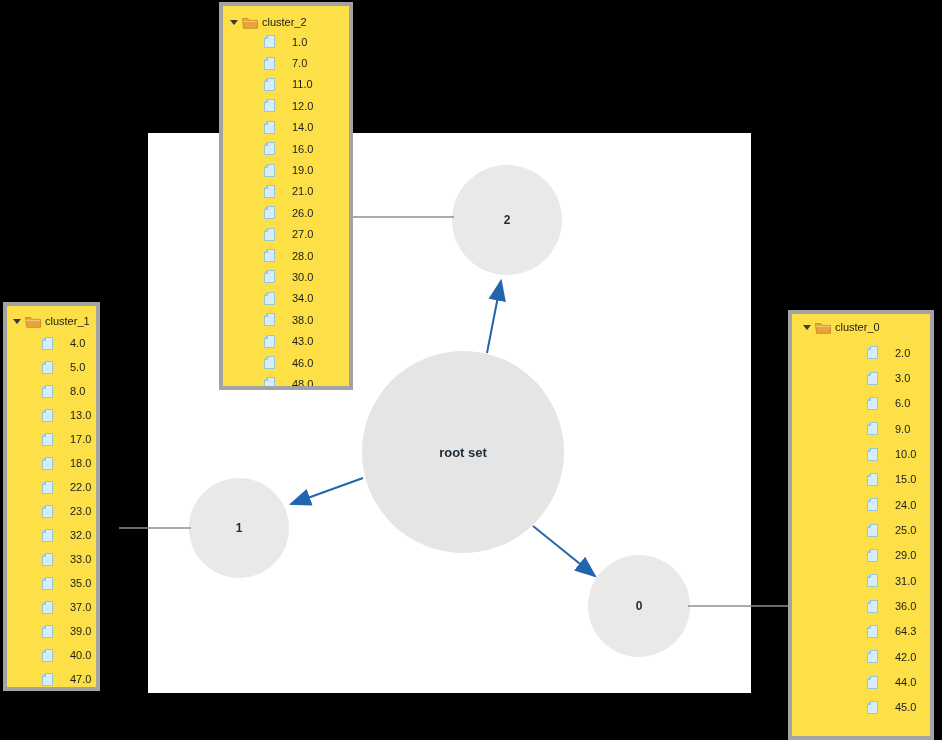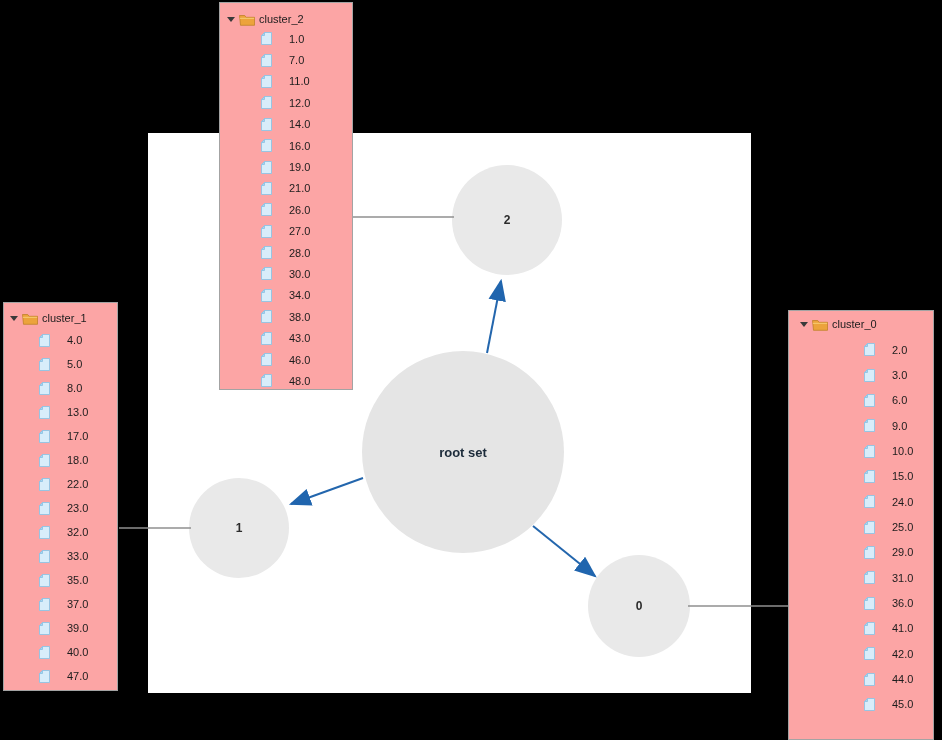--- a/index.html
+++ b/index.html
@@ -13,24 +13,24 @@
   .node-root{left:362px;top:351px;width:202px;height:202px;background:#e5e5e5;font-size:13px;color:#1c2b3a;}
   .node-2{left:452px;top:165px;width:110px;height:110px;background:#e9e9e9;font-size:12px;}
   .node-1{left:189px;top:478px;width:100px;height:100px;background:#e9e9e9;font-size:12px;}
   .node-0{left:588px;top:555px;width:102px;height:102px;background:#e9e9e9;font-size:12px;}
 
   .overlay{position:absolute;left:0;top:0;pointer-events:none;}
   .edge{stroke:#2366ad;stroke-width:2;}
   .conn{stroke:#8f8f8f;stroke-width:1.6;}
 
   
-  .panel{position:absolute;background:#fca5a5;border:1px solid #a3a3a3;box-sizing:border-box;
+  .panel{position:absolute;background:#fde047;border:4px solid #a3a3a3;box-sizing:border-box;
          overflow:hidden;color:#1f1f1f;}
   .panel-0{left:219px;top:2px;width:134px;height:388px;}
-  .panel-1{left:3px;top:302px;width:115px;height:389px;}
+  .panel-1{left:3px;top:302px;width:97px;height:389px;}
   .panel-2{left:788px;top:310px;width:146px;height:430px;}
 
   .hdr{position:absolute;display:flex;align-items:center;font-size:11px;height:16px;white-space:nowrap;}
   .panel-0 .hdr{left:7px;top:8px;}
   .panel-1 .hdr{left:6px;top:7px;}
   .panel-2 .hdr{left:11px;top:5px;}
   .tri{width:0;height:0;border-left:4px solid transparent;border-right:4px solid transparent;
        border-top:5px solid #3a3a3a;margin-right:4px;}
   .folder{display:inline-flex;margin-right:4px;}
   .hlabel{font-size:11px;color:#1c1c1c;}
@@ -509,21 +509,21 @@
         </span>
         <span class="ilabel">36.0</span>
       </div>
         <div class="item">
         <span class="file">
           <svg width="11" height="13" viewBox="0 0 11 13">
               <path d="M3.5 0.5 H10.5 V12.5 H0.5 V3.5 Z" fill="#D8EDFA" stroke="#8FC3E4" stroke-width="0.9"></path>
               <path d="M3.5 0.5 V3.5 H0.5 Z" fill="#A8D7F0" stroke="#8FC3E4" stroke-width="0.9"></path>
             </svg>
         </span>
-        <span class="ilabel">41.0</span>
+        <span class="ilabel">64.3</span>
       </div>
         <div class="item">
         <span class="file">
           <svg width="11" height="13" viewBox="0 0 11 13">
               <path d="M3.5 0.5 H10.5 V12.5 H0.5 V3.5 Z" fill="#D8EDFA" stroke="#8FC3E4" stroke-width="0.9"></path>
               <path d="M3.5 0.5 V3.5 H0.5 Z" fill="#A8D7F0" stroke="#8FC3E4" stroke-width="0.9"></path>
             </svg>
         </span>
         <span class="ilabel">42.0</span>
       </div>

